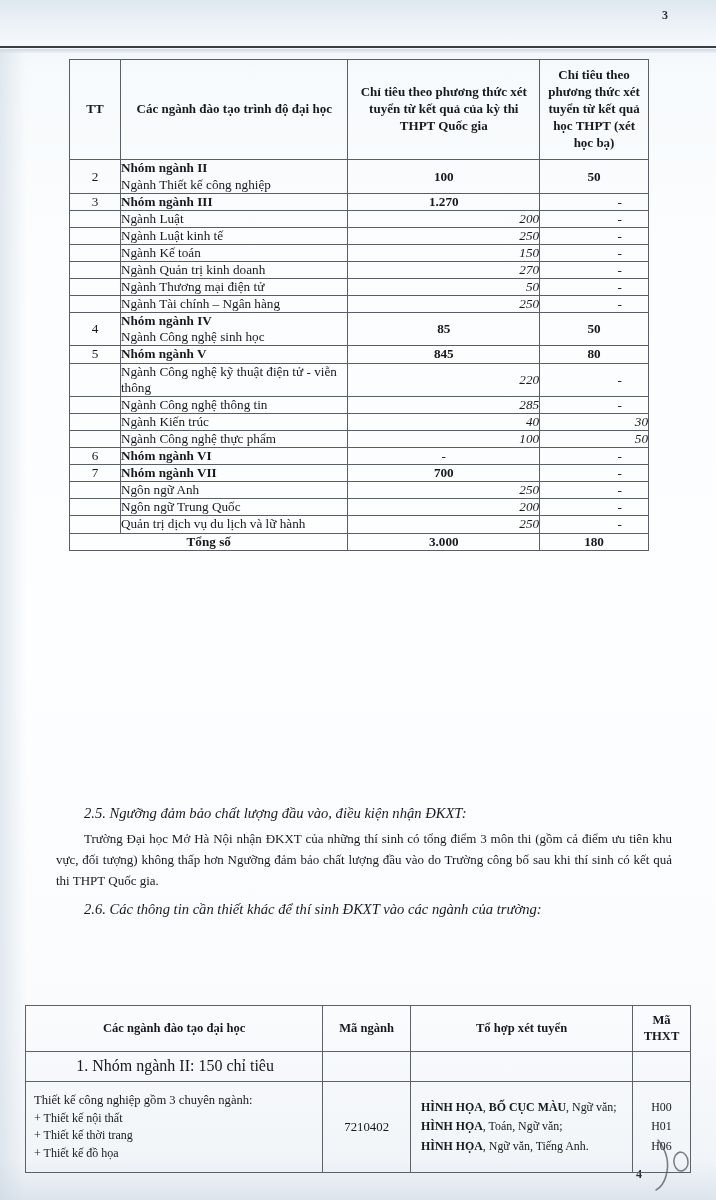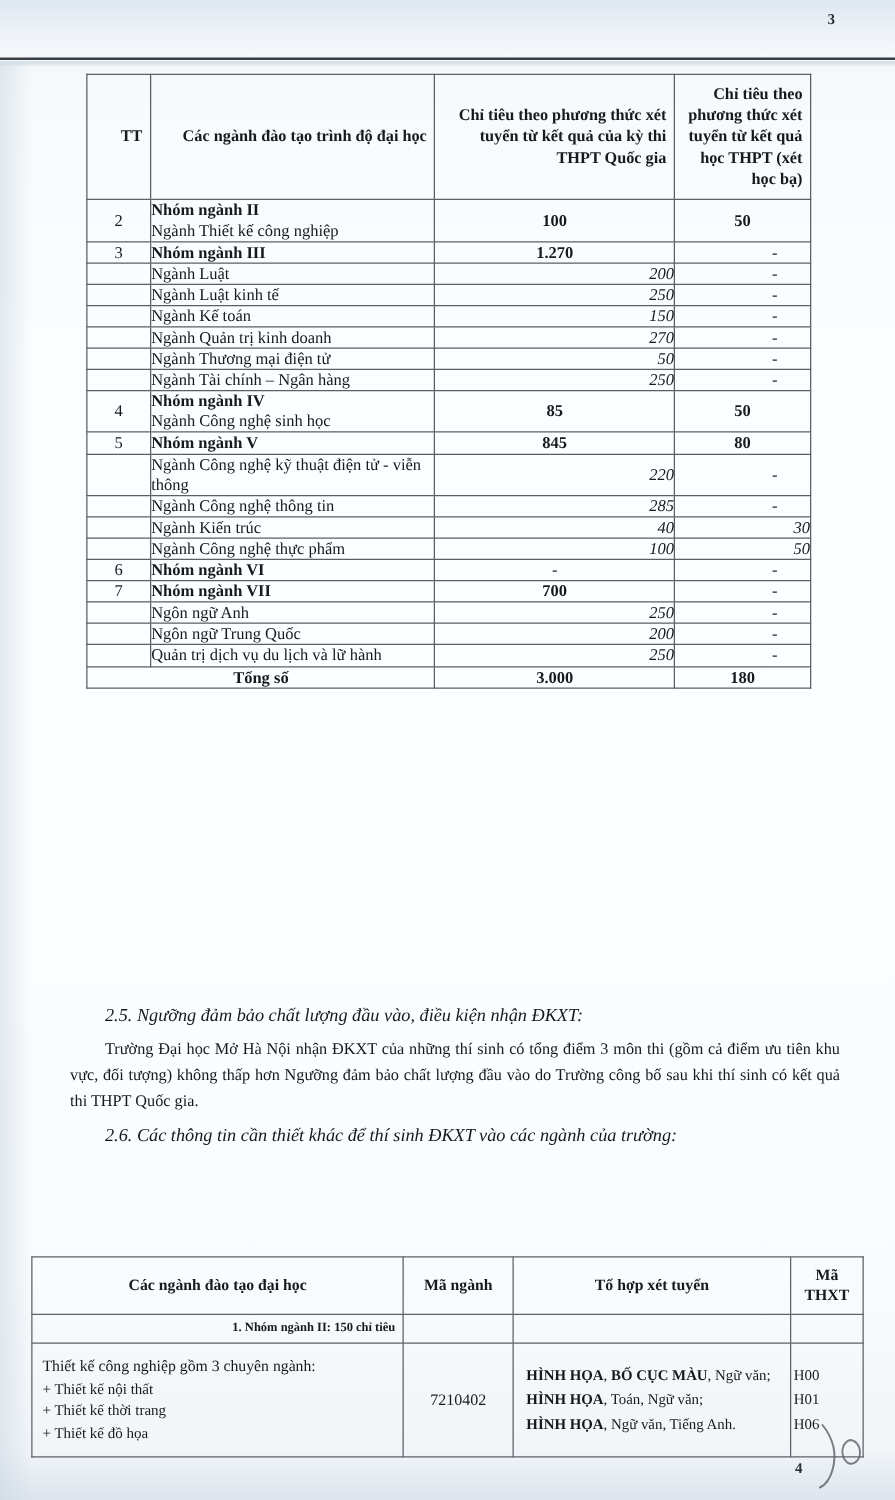--- a/index.html
+++ b/index.html
@@ -91,21 +91,21 @@
   }
   .t1 td, .t1 th {
     border: 1px solid #595f66;
     padding: 0;
     vertical-align: middle;
     font-size: 13.2px;
     line-height: 1.22;
   }
   .t1 th {
     font-weight: bold;
-    text-align: right;
+    text-align: center;
     padding: 7px 6px 8px;
     font-size: 13px;
     line-height: 1.3;
   }
   .col-tt { width: 51px; }
   .col-name { width: 228px; }
   .col-thpt { width: 192px; }
   .col-hb { width: 109px; }
 
   .cell-tt {
@@ -196,24 +196,24 @@
     padding: 7px 4px;
     font-size: 12.6px;
     line-height: 1.25;
   }
   .t2-col-a { width: 298px; }
   .t2-col-b { width: 88px; }
   .t2-col-c { width: 222px; }
   .t2-col-d { width: 58px; }
 
   .t2 .grp {
-    font-weight: bold;
-    font-size: 10px;
+    font-weight: normal;
+    font-size: 16px;
     padding: 5px 6px 6px 8px;
-    text-align: right;
+    text-align: center;
     vertical-align: middle;
   }
   .t2 .major {
     padding: 9px 6px 10px 8px;
     line-height: 1.46;
     font-size: 12.6px;
   }
   .t2 .major .head { display: block; }
   .t2 .major .sub { display: block; font-size: 12px; }
   .t2 .code {
@@ -223,20 +223,21 @@
   }
   .t2 .combos {
     padding: 9px 6px 10px 10px;
     line-height: 1.62;
     vertical-align: middle;
     font-size: 11.9px;
   }
   .t2 .combos .line { display: block; white-space: nowrap; }
   .t2 .combos b { font-weight: bold; }
   .t2 .codes {
+    text-align: center;
     vertical-align: middle;
     line-height: 1.62;
     font-size: 11.9px;
     padding: 9px 2px 10px;
   }
   .t2 .codes .line { display: block; }
   .t2 .empty { }
 </style>
 </head>
 <body>

